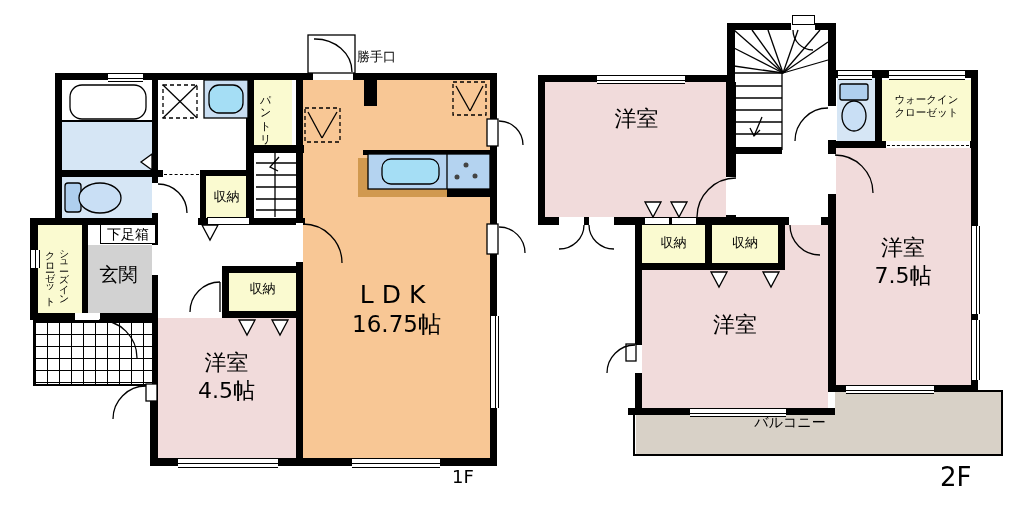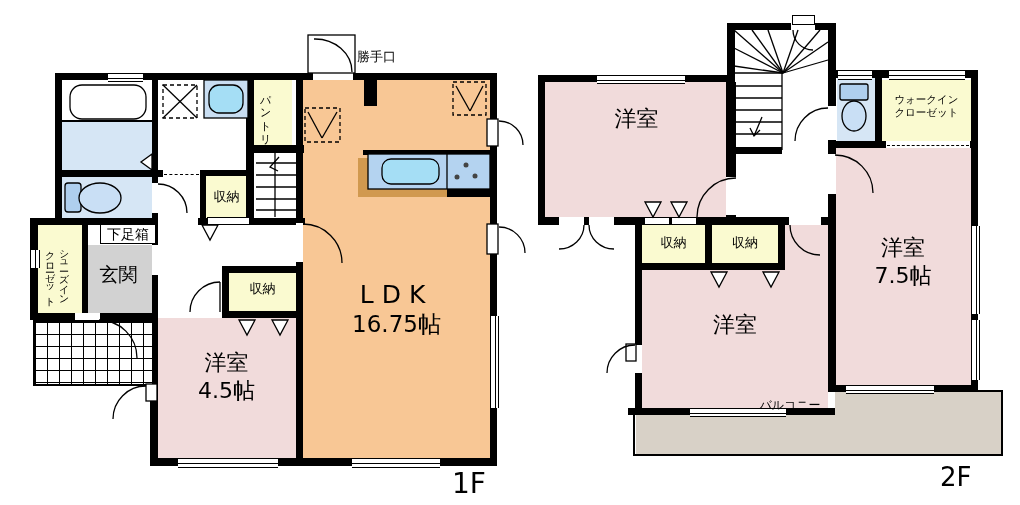--- a/index.html
+++ b/index.html
@@ -282,34 +282,34 @@
   <div class="lbl vert" style="left:43px;top:231px;height:84px;font-size:10px">クローゼット</div>
   <div class="lbl" style="left:229px;top:281px;width:67px;font-size:13px">収納</div>
   <div class="lbl" style="left:157px;top:349px;width:139px;font-size:22px">
     <div>洋室</div>
     <div>4.5帖</div>
   </div>
   <div class="lbl" style="left:303px;top:279px;width:187px">
     <div style="font-size:25px;letter-spacing:8px">LDK</div>
     <div style="font-size:23px">16.75帖</div>
   </div>
-  <div class="lbl" style="left:452px;top:466px;font-size:28px">1F</div>
+  <div class="lbl" style="left:452px;top:466px;font-size:18px">1F</div>
 
   <div class="lbl" style="left:545px;top:105px;width:183px;font-size:22px">
     <div>洋室</div>
   </div>
   <div class="lbl" style="left:882px;top:93px;width:89px;font-size:10.5px">
     <div>ウォークイン</div>
     <div>クローゼット</div>
   </div>
   <div class="lbl" style="left:642px;top:235px;width:63px;font-size:13px">収納</div>
   <div class="lbl" style="left:712px;top:235px;width:66px;font-size:13px">収納</div>
   <div class="lbl" style="left:642px;top:311px;width:186px;font-size:22px">
     <div>洋室</div>
   </div>
   <div class="lbl" style="left:835px;top:234px;width:136px;font-size:22px">
     <div>洋室</div>
     <div>7.5帖</div>
   </div>
-  <div class="lbl" style="left:640px;top:398px;width:300px;font-size:12px">バルコニー</div>
+  <div class="lbl" style="left:640px;top:414px;width:300px;font-size:14px">バルコニー</div>
   <div class="lbl" style="left:940px;top:461px;font-size:26px">2F</div>
 
 </div>
 
 </body></html>

